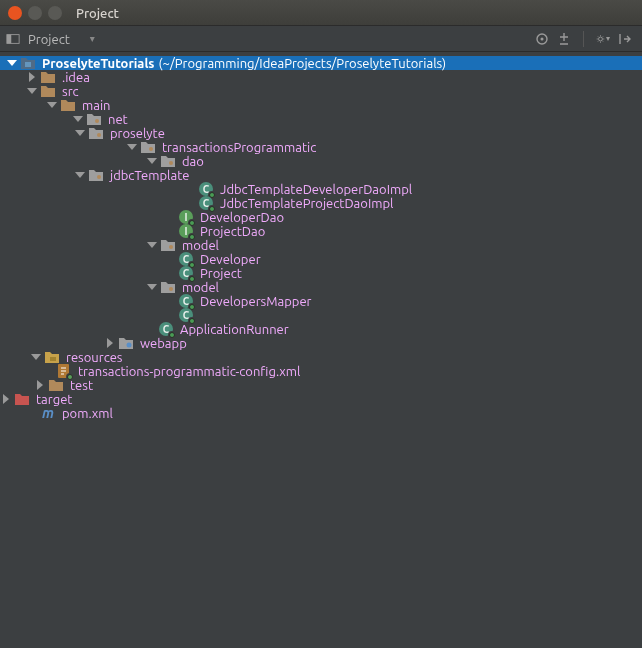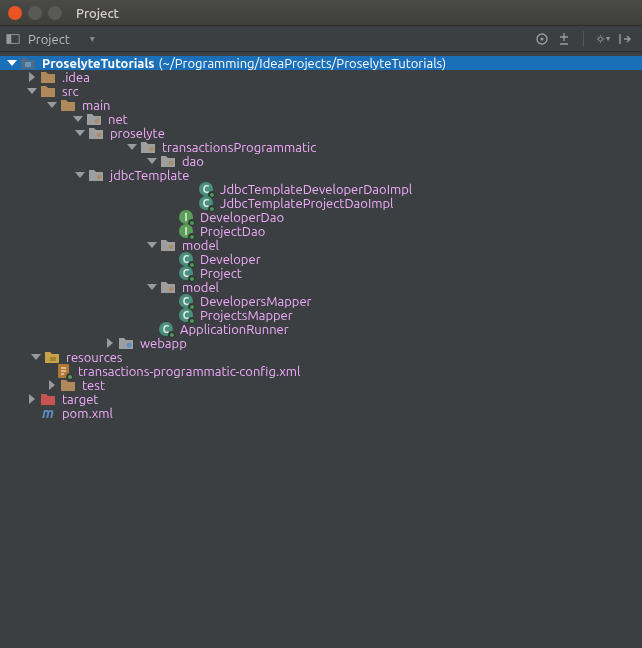--- a/index.html
+++ b/index.html
@@ -386,21 +386,20 @@
     <span class="label">DevelopersMapper</span>
   </div>
 
   <div class="row" style="padding-left:178px">
     <span class="icon">
         <span class="class-badge" style="background:#4a8f7b;color:#e8f0ec">C</span>
         <span class="overlay-dot">
           <span class="inner"></span>
         </span>
       </span>
-    <span class="label">ProjectsMapper</span>
   </div>
 
   <div class="row" style="padding-left:158px">
     <span class="icon">
         <span class="class-badge" style="background:#4a8f7b;color:#e8f0ec">C</span>
         <span class="overlay-dot">
           <span class="inner"></span>
         </span>
       </span>
     <span class="label">ApplicationRunner</span>
@@ -442,35 +441,35 @@
           <rect x="2" y="1" width="11" height="14" rx="1" fill="#b07935"></rect>
           <path d="M5 5 h5 M5 8 h5 M5 11 h3" stroke="#fff" stroke-width="1"></path>
         </svg>
         <span class="overlay-dot">
           <span class="inner" style="background:#5a9e5a"></span>
         </span>
       </span>
     <span class="label">transactions-programmatic-config.xml</span>
   </div>
 
-  <div class="row" style="padding-left:46px">
+  <div class="row" style="padding-left:34px">
     <span class="arrow">
         <svg width="12" height="12" viewBox="0 0 12 12">
           <use href="#svg-arrow-right"></use>
         </svg>
       </span>
     <span class="icon">
         <svg width="16" height="16" viewBox="0 0 16 16">
           <use href="#svg-folder" fill="#b0895b"></use>
         </svg>
       </span>
     <span class="label">test</span>
   </div>
 
-  <div class="row" style="padding-left:26px">
+  <div class="row" style="">
     <span class="arrow">
         <svg width="12" height="12" viewBox="0 0 12 12">
           <use href="#svg-arrow-right"></use>
         </svg>
       </span>
     <span class="icon">
         <svg width="16" height="16" viewBox="0 0 16 16">
           <use href="#svg-folder" fill="#c75450"></use>
         </svg>
       </span>

